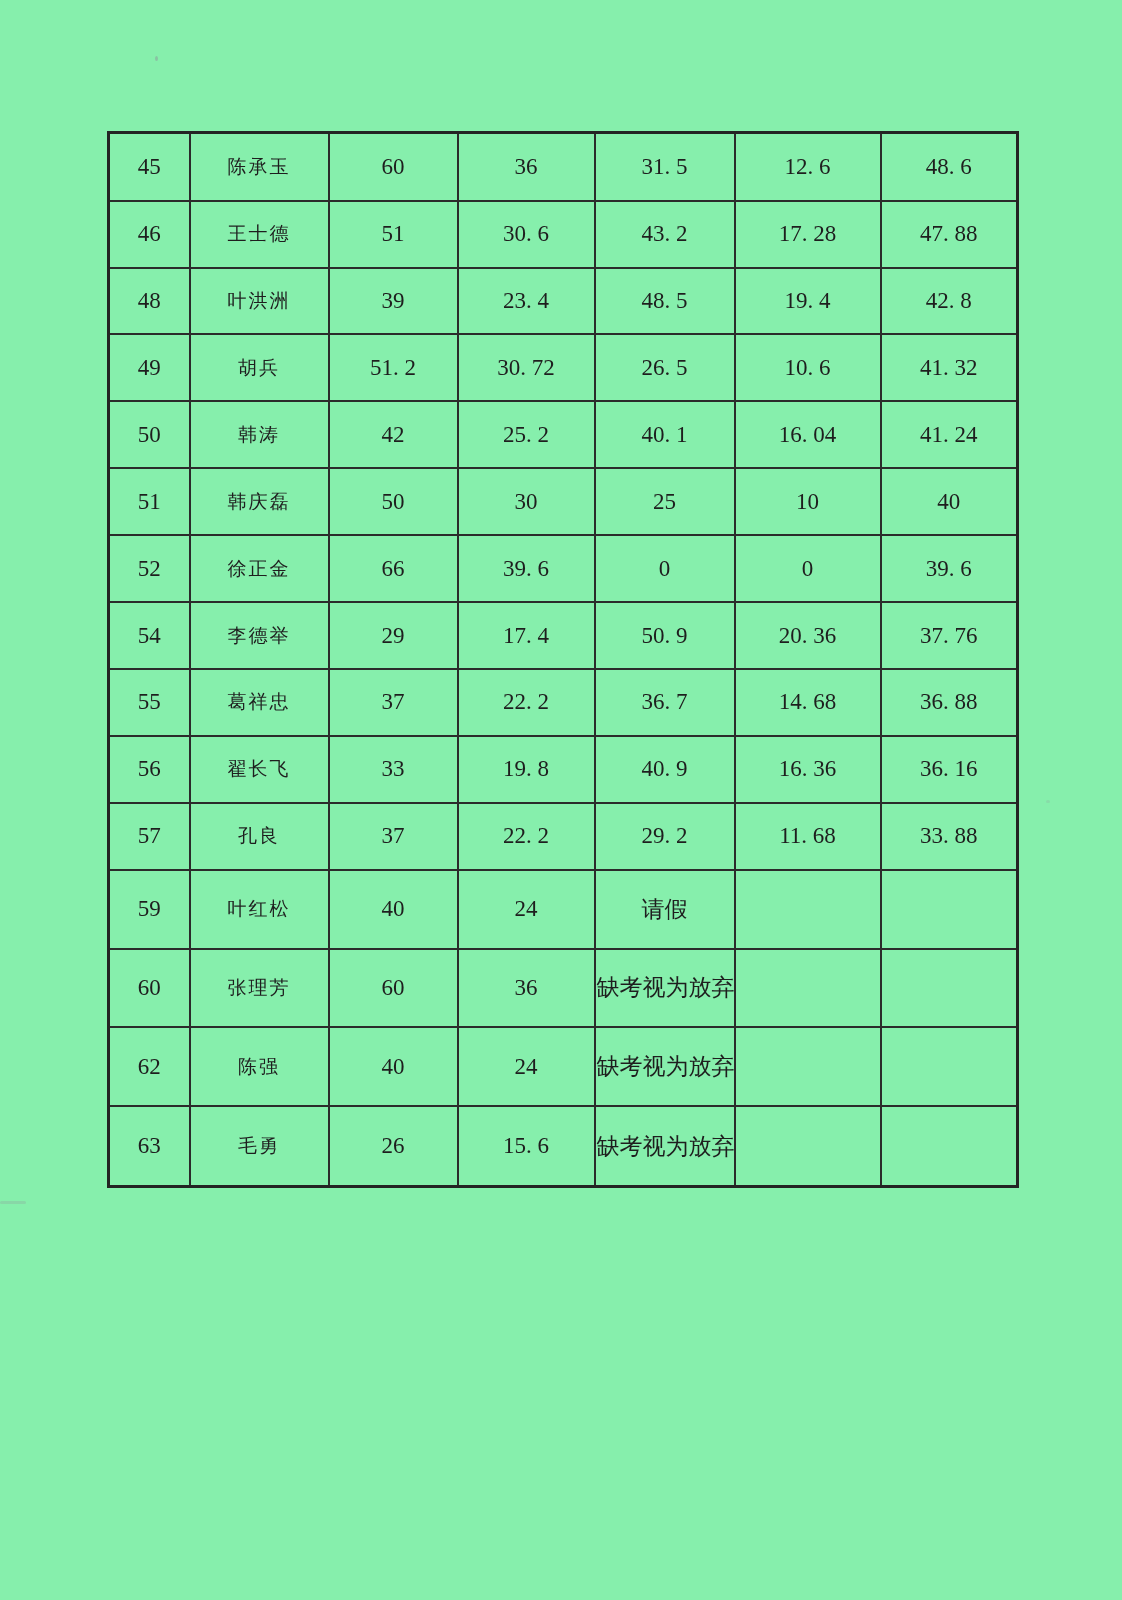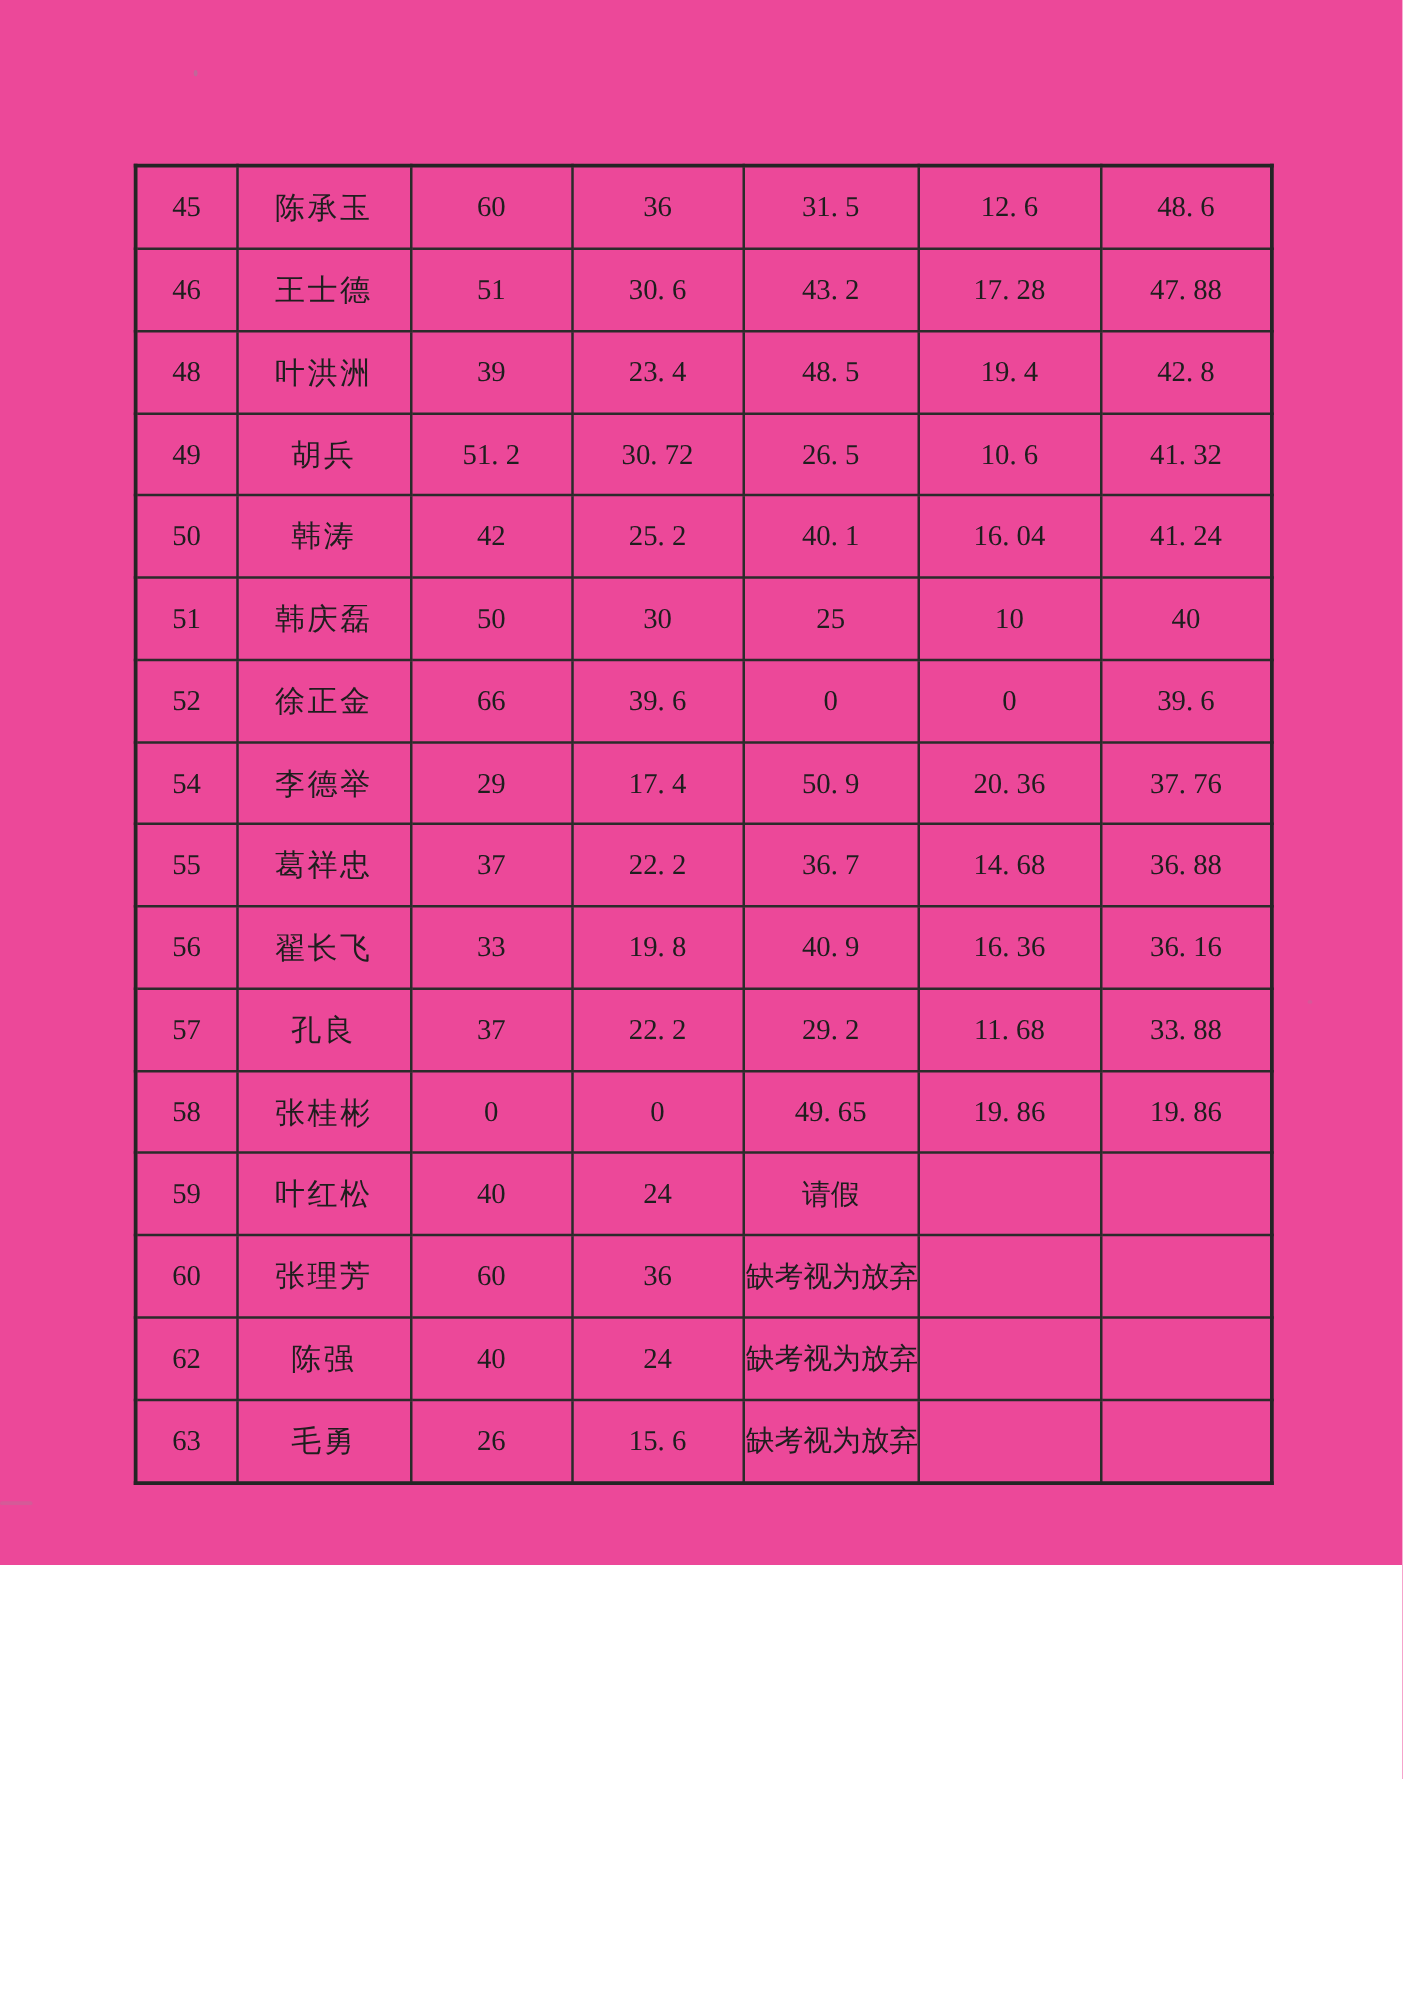--- a/index.html
+++ b/index.html
@@ -4,22 +4,22 @@
 <style>
   * { margin: 0; padding: 0; box-sizing: border-box; }
   html, body {
     width: 1122px;
     background: #ffffff;
     font-family: "Liberation Serif", "DejaVu Serif", serif;
   }
   .page {
     position: relative;
     width: 1122px;
-    height: 1252px;
-    background: #ec4899;
+    height: 1600px;
+    background: #86efac;
     overflow: hidden;
   }
   table.score-table {
     position: absolute;
     left: 107px;
     top: 131px;
     width: 909px;
     height: 1057px;
     border-collapse: collapse;
     table-layout: fixed;
@@ -29,21 +29,21 @@
     border: 2px solid #2b2b2b;
     text-align: center;
     vertical-align: middle;
     font-size: 23px;
     color: #1e1e1e;
     white-space: nowrap;
     overflow: hidden;
     padding: 0;
   }
   table.score-table td.name-cell {
-    font-size: 24px;
+    font-size: 19px;
     letter-spacing: 2px;
   }
   table.score-table td.absent-cell {
     text-align: center;
     padding-left: 1px;
     letter-spacing: 0;
     font-size: 23px;
   }
   
   .speck {
@@ -165,29 +165,20 @@
         <tr>
           <td>57</td>
           <td class="name-cell">孔良</td>
           <td>37</td>
           <td>22. 2</td>
           <td>29. 2</td>
           <td>11. 68</td>
           <td>33. 88</td>
         </tr>
         <tr>
-          <td>58</td>
-          <td class="name-cell">张桂彬</td>
-          <td>0</td>
-          <td>0</td>
-          <td>49. 65</td>
-          <td>19. 86</td>
-          <td>19. 86</td>
-        </tr>
-        <tr>
           <td>59</td>
           <td class="name-cell">叶红松</td>
           <td>40</td>
           <td>24</td>
           <td>请假</td>
           <td></td>
           <td></td>
         </tr>
         <tr>
           <td>60</td>

